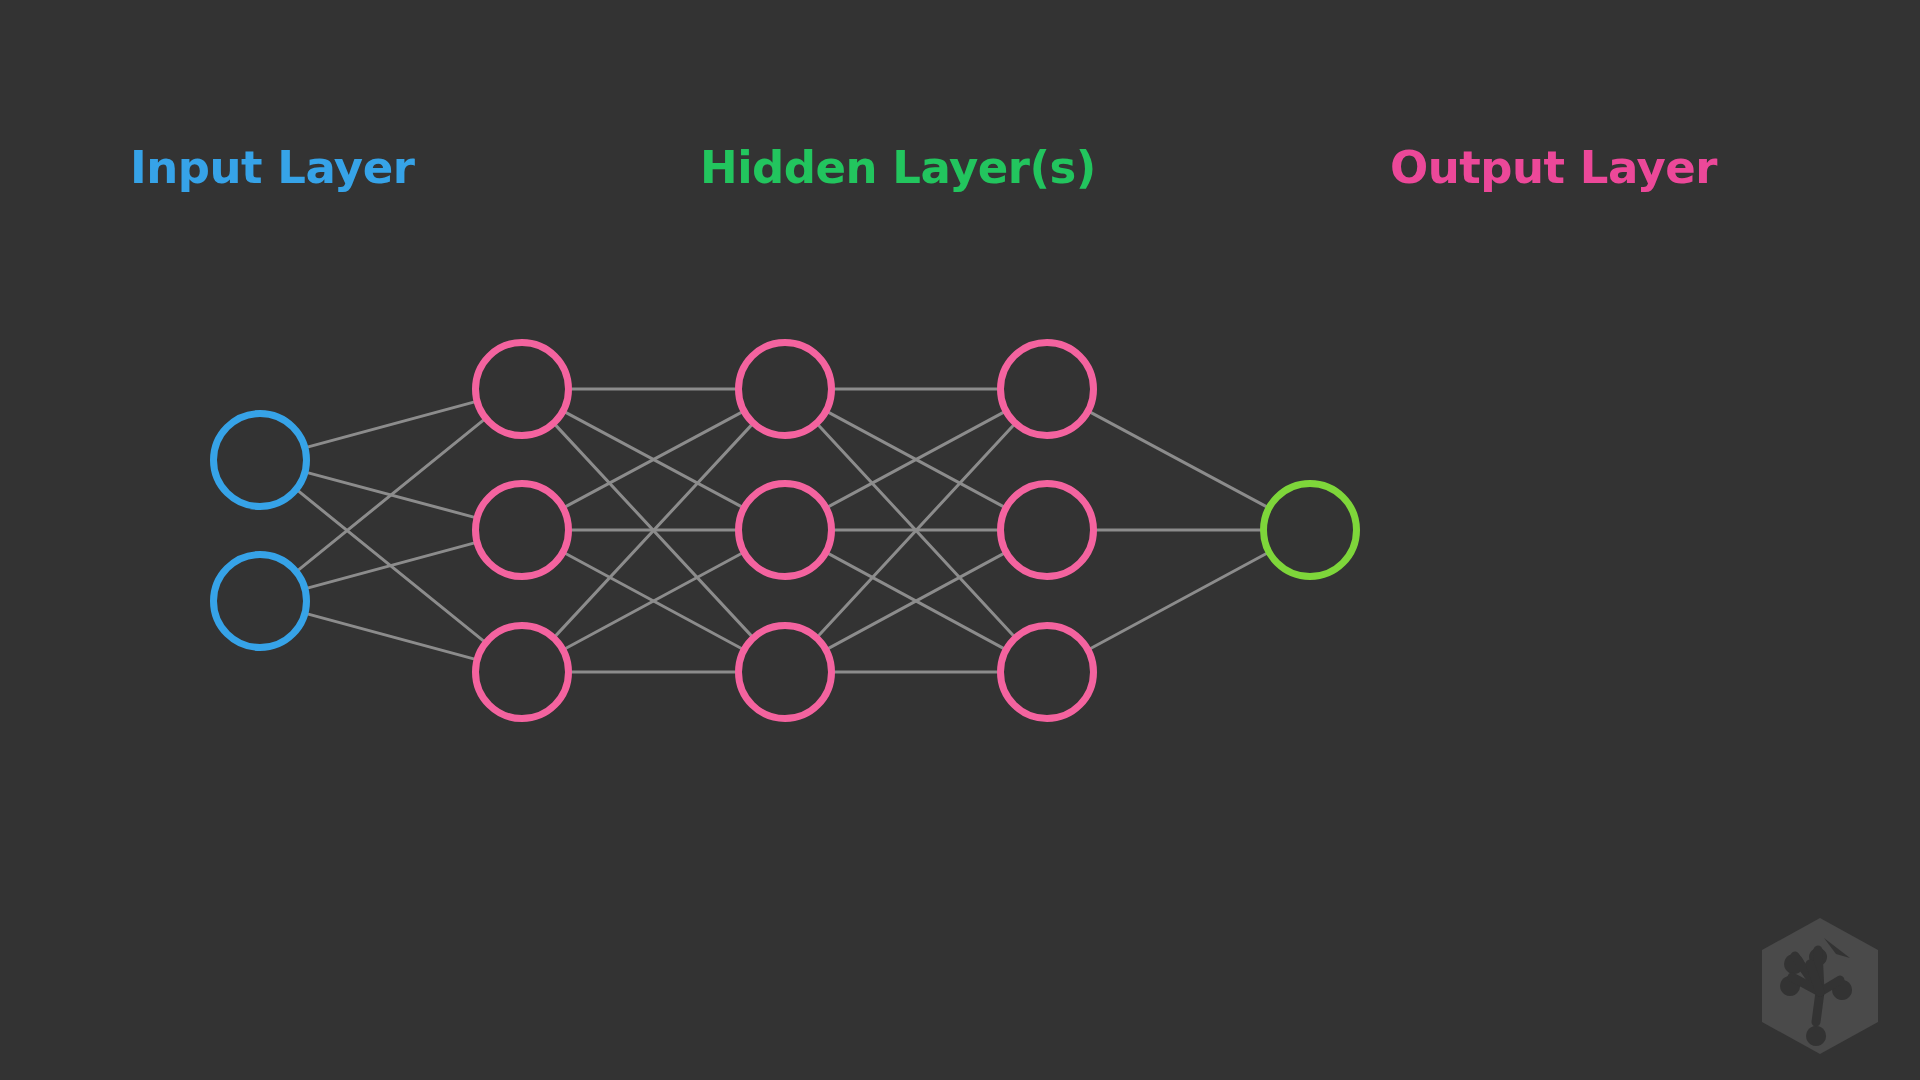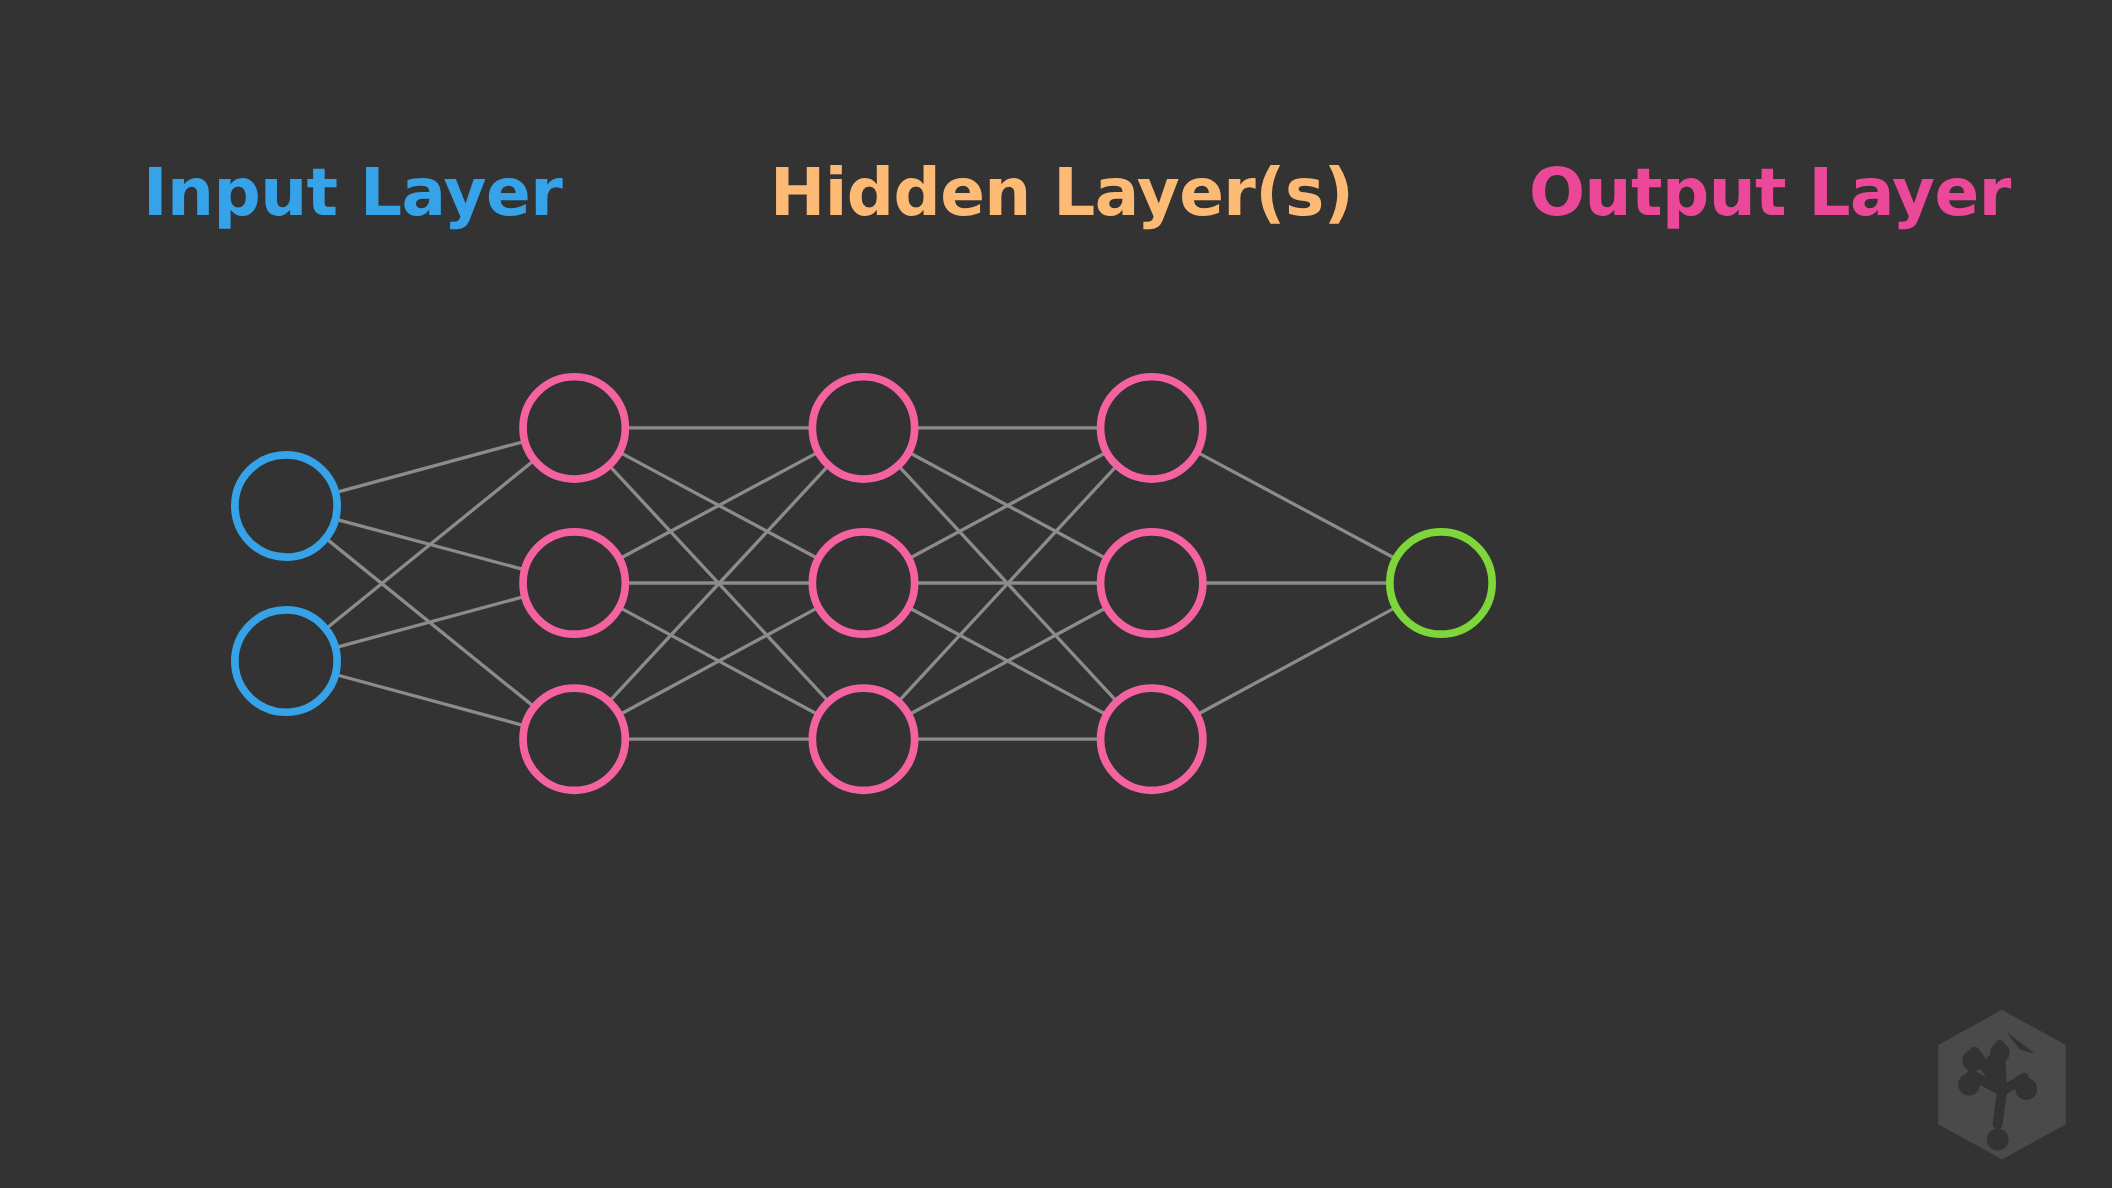--- a/index.html
+++ b/index.html
@@ -25,34 +25,34 @@
     position: absolute;
     left: 0; top: 0;
     width: 1920px;
     height: 260px;
     pointer-events: none;
   }
   .layer-label {
     position: absolute;
     font-family: "DejaVu Sans", sans-serif;
     font-weight: bold;
-    font-size: 60px;
+    font-size: 45px;
     letter-spacing: -0.5px;
     white-space: nowrap;
     line-height: 1;
   }
   #label-input {
     left: 130px;
     top: 145px;
     color: #36a3e8;
   }
   #label-hidden {
     left: 700px;
     top: 145px;
-    color: #fdba74;
+    color: #22c55e;
   }
   #label-output {
     left: 1390px;
     top: 145px;
     color: #ec4899;
   }
   #net-svg {
     position: absolute;
     left: 0;
     top: 0;

